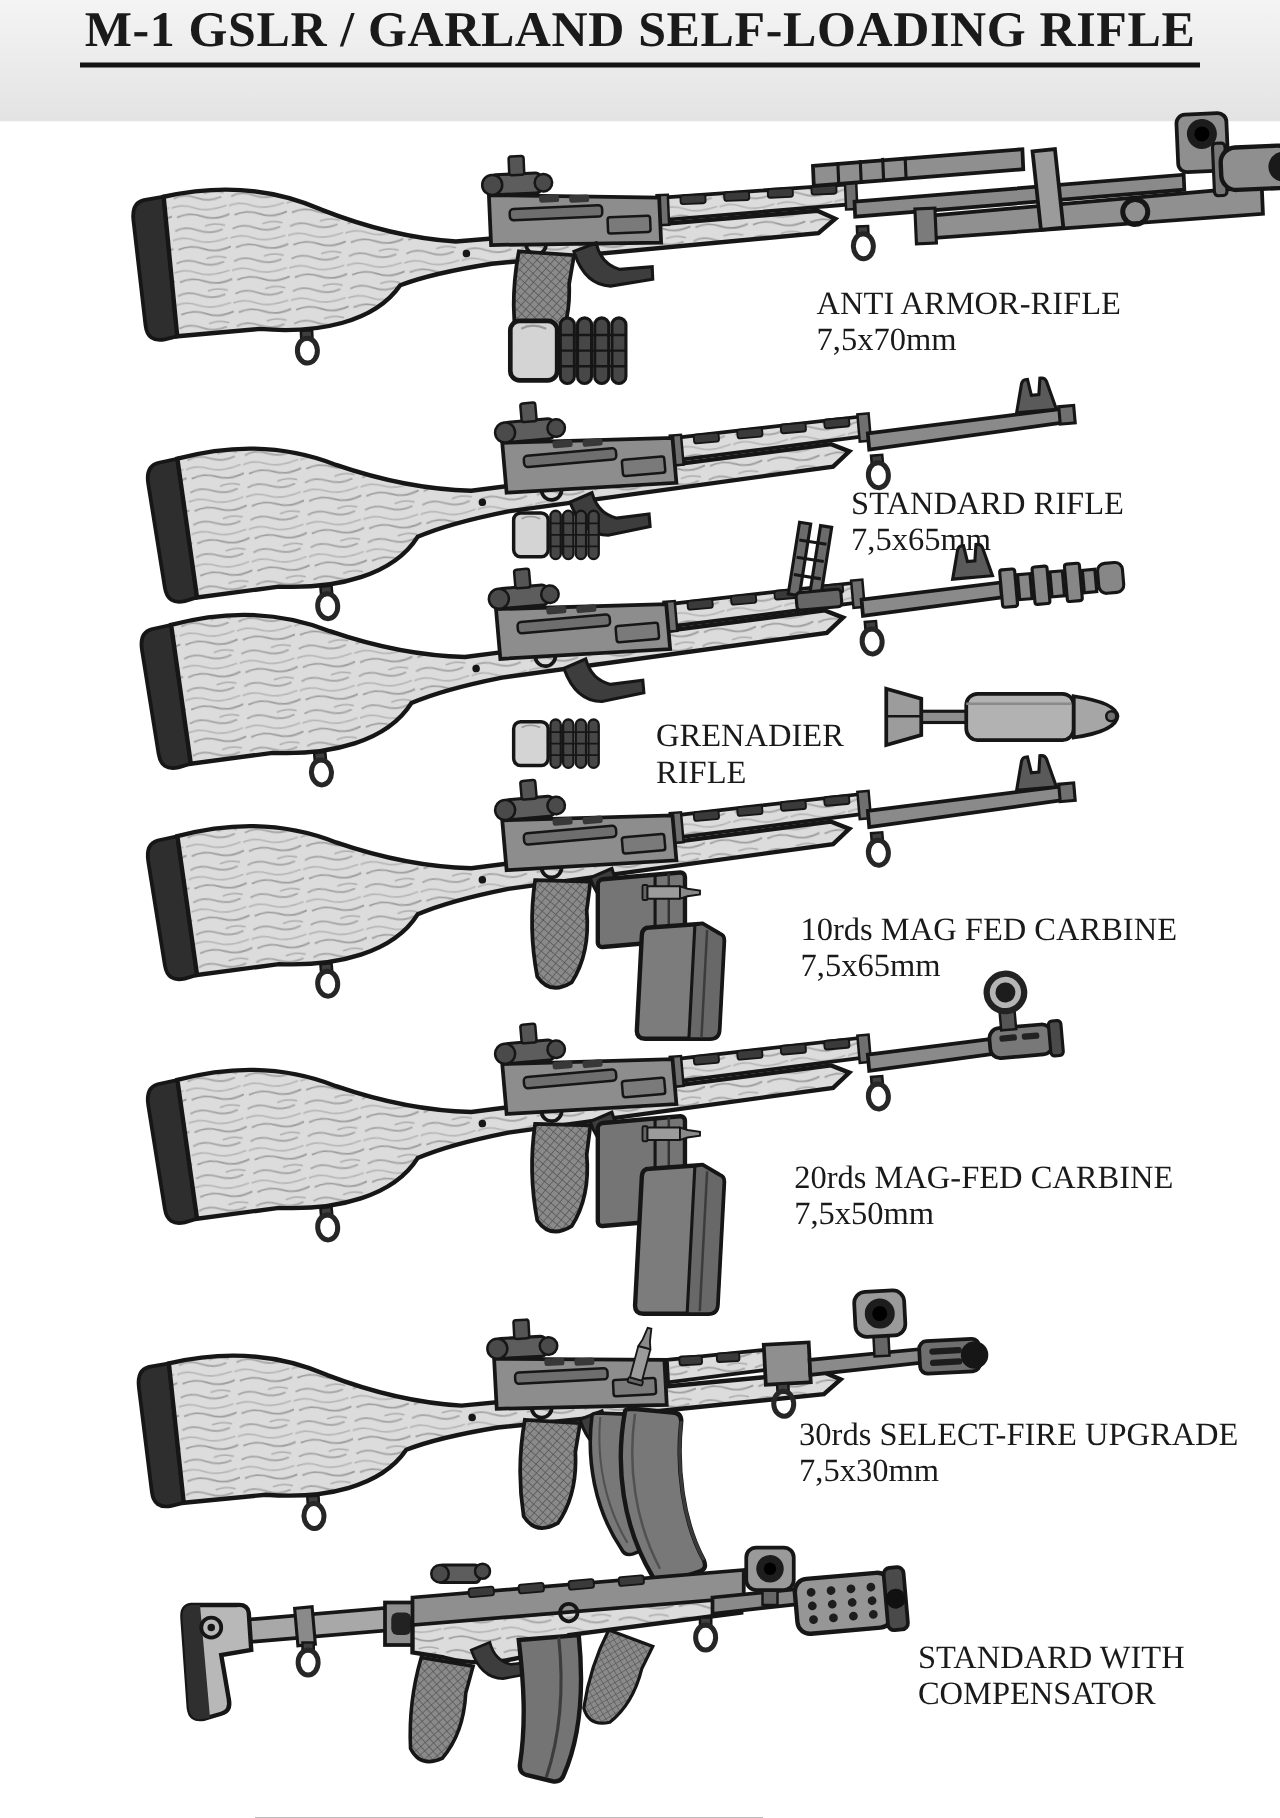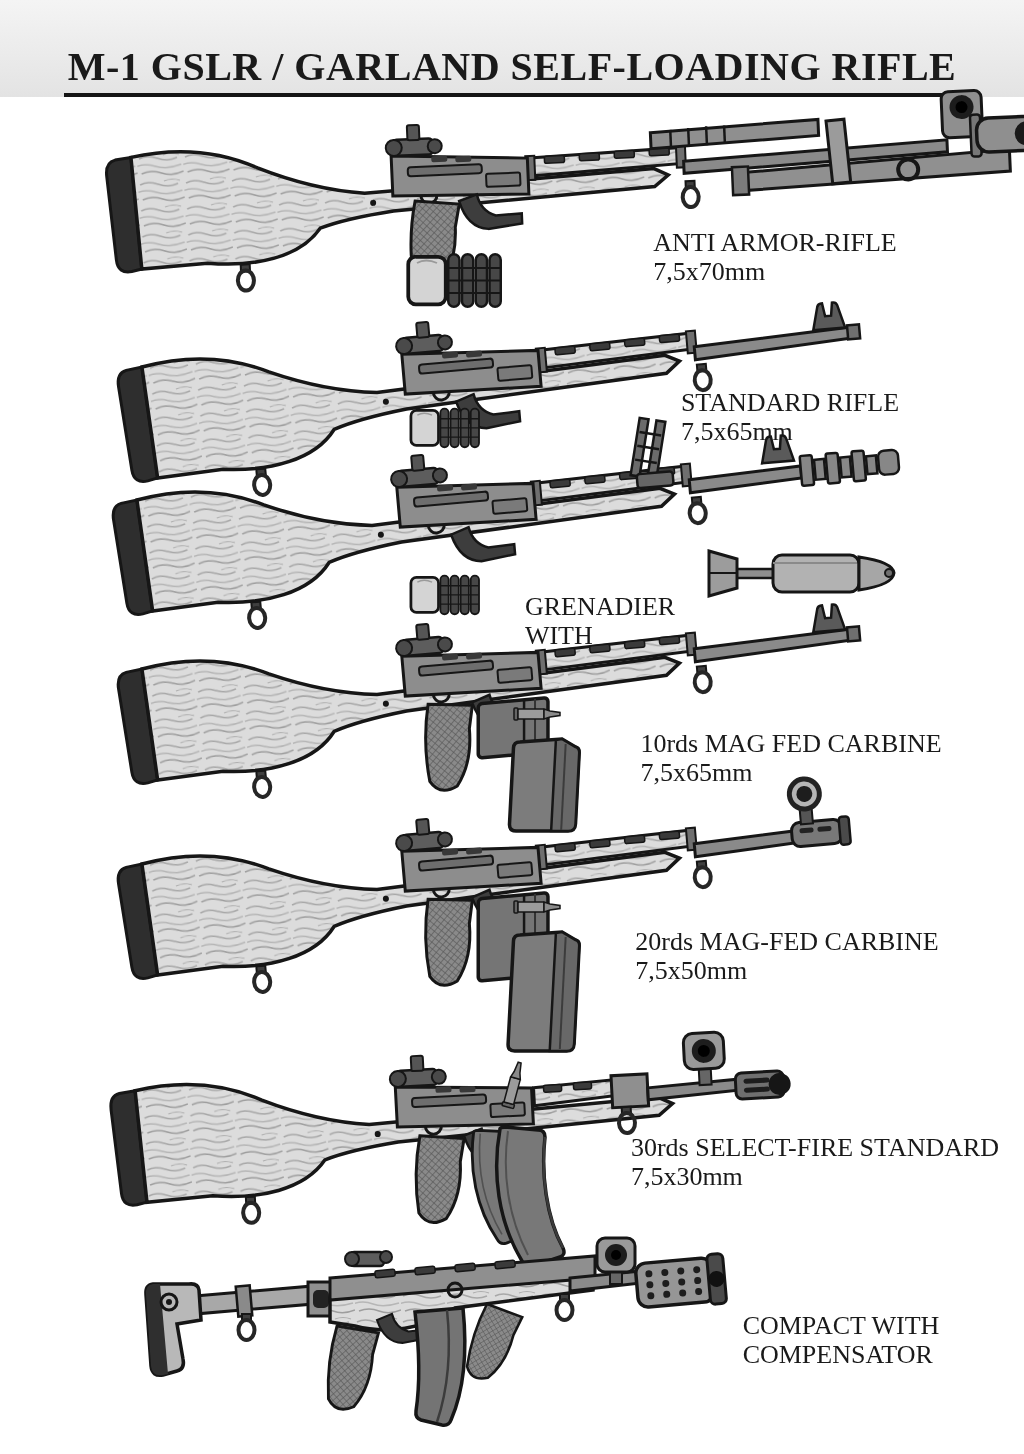--- a/index.html
+++ b/index.html
@@ -8,21 +8,21 @@
     width:1024px;height:1454px;
     margin:0 auto;
     background:#ffffff;
     overflow:hidden;
     font-family:"Liberation Serif","DejaVu Serif",serif;
     color:#1a1a1a;
   }
   .banner{
     position:absolute;left:0;top:0;width:1024px;height:97px;
     background:linear-gradient(180deg,#f4f4f4 0%,#ebebeb 55%,#e3e3e3 100%);
-    display:flex;align-items:flex-end;justify-content:center;
+    display:flex;align-items:flex-start;justify-content:center;
   }
   .title{
     font-size:40px;font-weight:bold;letter-spacing:0.5px;
     border-bottom:4px solid #151515;padding:0 4px 3px 4px;
     white-space:nowrap;
   }
   .variant svg{position:absolute;overflow:visible;}
   .vlabel{
     position:absolute;
     transform:translateX(-50%);
@@ -231,23 +231,23 @@
         </g>
         <rect x="540" y="74" width="36" height="14" rx="3" fill="#666" stroke="#161616" stroke-width="2.5"></rect>
         <use href="#recv" x="300" y="64"></use>
         <use href="#tg" x="350" y="118"></use>
         <use href="#swivel" x="140" y="168"></use>
         <use href="#swivel" x="588" y="102"></use>
       </g>
       <use href="#clip" transform="translate(305,130) scale(0.92)"></use>
       <use href="#grenade" transform="translate(602,104)"></use>
     </svg>
-    <div class="vlabel" style="left:600px;top:592px">
+    <div class="vlabel" style="left:600px;top:574px">
       <div>GRENADIER</div>
-      <div>WITH</div>
+      <div>RIFLE</div>
     </div>
   </div>
 
   <div class="variant">
     <svg style="left:110px;top:610px" width="810" height="230" viewBox="0 0 810 230">
       <g transform="rotate(-5 70 150)">
         <use href="#stockC"></use>
         <use href="#hg" x="438" y="70"></use>
         <path d="M592 84 L748 78 L748 89 L592 97 Z" fill="#8a8a8a" stroke="#161616" stroke-width="3"></path>
         <rect x="746" y="76" width="12" height="14" fill="#6f6f6f" stroke="#161616" stroke-width="2.5"></rect>
@@ -334,21 +334,21 @@
         <use href="#grip" x="322" y="116"></use>
         <use href="#tg" x="366" y="118"></use>
         <use href="#mag30" transform="translate(366,112) scale(0.82)"></use>
         <use href="#swivel" x="140" y="168"></use>
         <use href="#swivel" x="520" y="98"></use>
       </g>
       <use href="#cart" transform="translate(400,72) rotate(-75)"></use>
       <use href="#mag30" transform="translate(388,92)"></use>
     </svg>
     <div class="vlabel" style="left:815px;top:1133px">
-      <div>30rds SELECT-FIRE STANDARD</div>
+      <div>30rds SELECT-FIRE UPGRADE</div>
       <div>7,5x30mm</div>
     </div>
   </div>
 
   <div class="variant">
     <svg style="left:125px;top:1238px" width="645" height="205" viewBox="0 0 645 205">
       <g>
         <path d="M70 58 L188 48 L188 66 L70 76 Z" fill="#a8a8a8" stroke="#161616" stroke-width="3"></path>
         <rect x="112" y="48" width="14" height="30" fill="#8a8a8a" stroke="#161616" stroke-width="2.5" transform="rotate(-5 119 63)"></rect>
         <path d="M28 46 Q20 47 21 57 L26 128 Q27 139 38 137 L52 133 Q60 131 58 121 L52 86 L76 82 L74 52 Q73 45 64 46 Z" fill="#b8b8b8" stroke="#161616" stroke-width="3.5"></path>
@@ -400,18 +400,18 @@
           <circle cx="13" cy="33" r="3.5"></circle>
             <circle cx="29" cy="33" r="3.5"></circle>
             <circle cx="45" cy="33" r="3.5"></circle>
             <circle cx="61" cy="33" r="3.5"></circle>
         </g>
         <rect x="72" y="-3" width="16" height="50" rx="5" fill="#4a4a4a" stroke="#161616" stroke-width="3"></rect>
         <circle cx="80" cy="22" r="8" fill="#111"></circle>
       </g>
     </svg>
     <div class="vlabel" style="left:841px;top:1311px">
-      <div>COMPACT WITH</div>
+      <div>STANDARD WITH</div>
       <div>COMPENSATOR</div>
     </div>
   </div>
 
 </div>
 
 </body></html>

